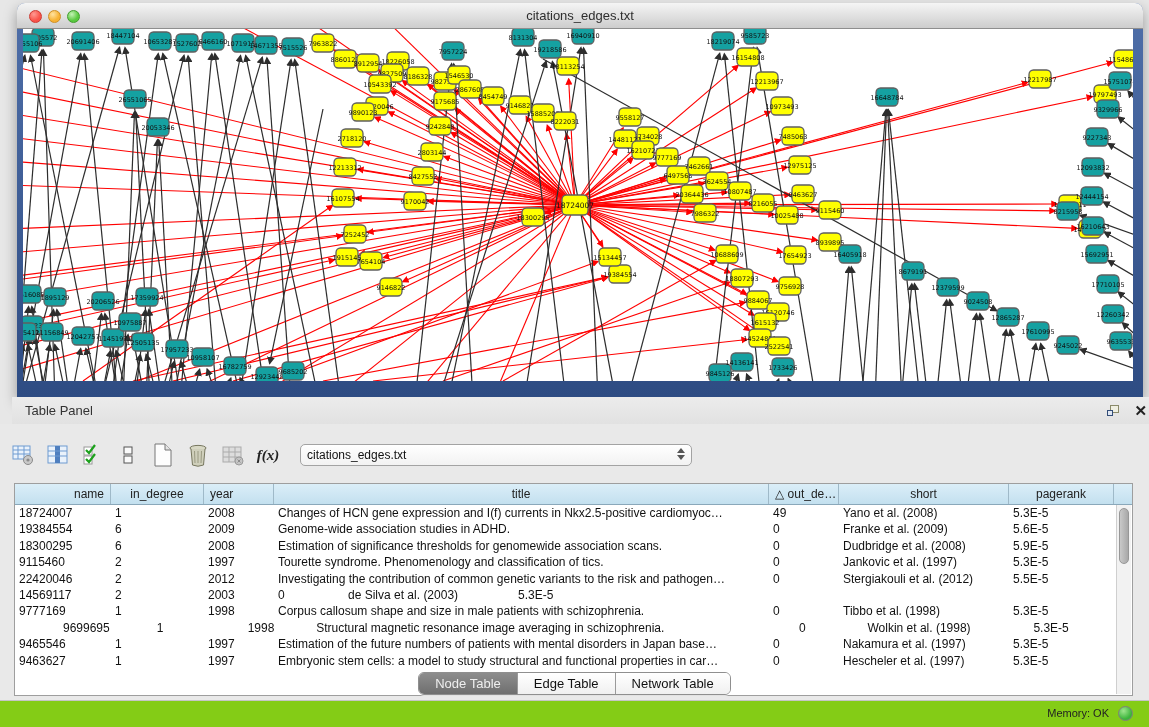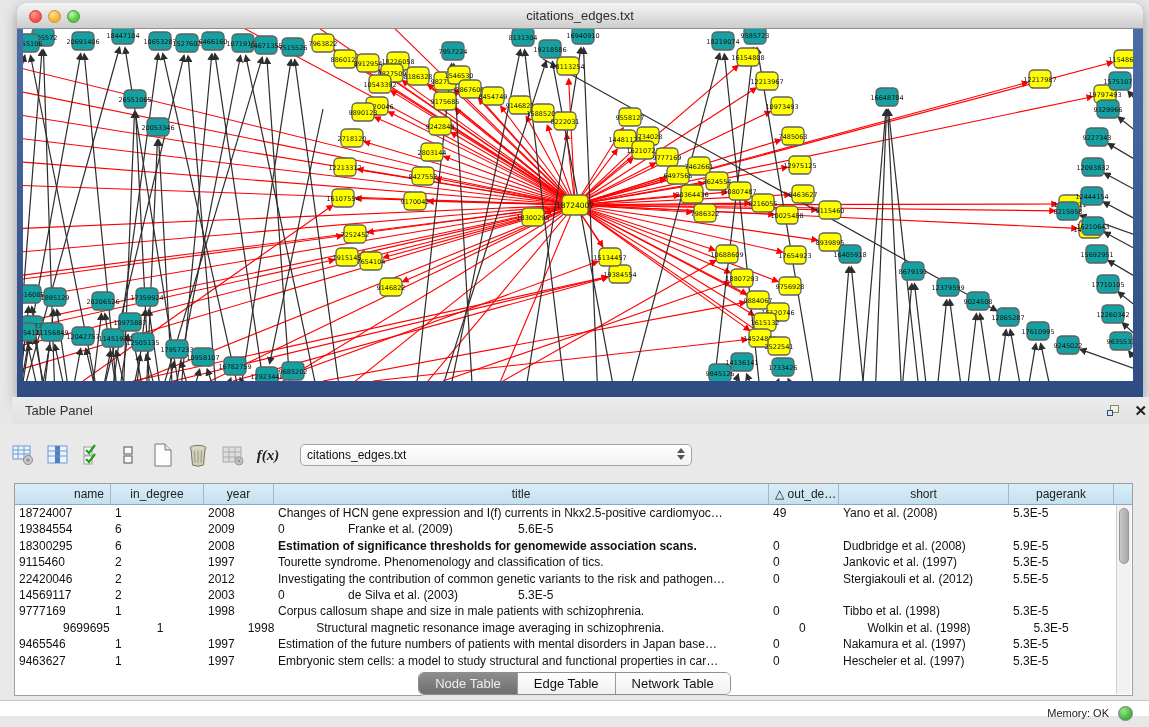--- a/index.html
+++ b/index.html
@@ -55,21 +55,21 @@
   .vscroll .thumb { position:absolute; left:2px; top:3px; width:10px; height:56px; border-radius:6px;
     background:linear-gradient(90deg,#c9c9c9,#a8a8a8); border:1px solid #979797; }
 
   .tabbar { position:absolute; left:0; right:0; top:248px; display:flex; justify-content:center; }
   .seg { display:flex; border:1px solid #8f8f8f; border-radius:6px; overflow:hidden; background:#fdfdfd;
     box-shadow:0 1px 0 rgba(255,255,255,.7); }
   .seg .tab { font-size:13px; padding:3px 16px; color:#111; border-right:1px solid #9a9a9a; background:linear-gradient(#ffffff,#f0f0f0); }
   .seg .tab:last-child { border-right:none; }
   .seg .tab.active { background:linear-gradient(#8d8d8d,#6f6f6f); color:#efefef; }
 
-  .statusbar { position:absolute; left:0; top:700px; width:1149px; height:16px; background:#ffffff;
+  .statusbar { position:absolute; left:0; top:700px; width:1149px; height:27px; background:#84cc16;
     border-top:1px solid #c5c5c5; }
   .mem { position:absolute; right:40px; top:6px; font-size:11px; color:#222; }
   .memdot { position:absolute; right:16px; top:5px; width:15px; height:15px; border-radius:50%;
     background:radial-gradient(circle at 35% 30%, #9ee68c, #3cb53c 65%); border:1px solid #7f7f7f; }
 </style>
 </head>
 <body>
 
 <div class="net-window">
   <div class="titlebar">
@@ -617,49 +617,50 @@
           <i class="up"></i>
           <i class="dn"></i>
         </span>
     </div>
   </div>
 
   <div class="tablewrap">
     <div class="thead" id="thead">
         <div class="hc" style="width: 96px; text-align: right;">name</div>
         <div class="hc" style="width: 93px; text-align: center;">in_degree</div>
-        <div class="hc" style="width: 70px; text-align: center;">year</div>
+        <div class="hc" style="width: 70px; text-align: left;">year</div>
         <div class="hc" style="width: 495px; text-align: center;">title</div>
         <div class="hc" style="width: 70px; text-align: left;">△ out_de…</div>
         <div class="hc" style="width: 170px; text-align: center;">short</div>
         <div class="hc" style="width: 105px; text-align: center;">pagerank</div>
       </div>
     <div class="tbody" id="tbody">
         <div class="tr">
           <div class="td" style="width: 96px;">18724007</div>
           <div class="td" style="width: 93px;">1</div>
           <div class="td" style="width: 70px;">2008</div>
           <div class="td" style="width: 495px;">Changes of HCN gene expression and I(f) currents in Nkx2.5-positive cardiomyoc…</div>
           <div class="td" style="width: 70px;">49</div>
           <div class="td" style="width: 170px;">Yano et al. (2008)</div>
           <div class="td" style="width: 105px;">5.3E-5</div>
         </div>
         <div class="tr">
           <div class="td" style="width: 96px;">19384554</div>
           <div class="td" style="width: 93px;">6</div>
           <div class="td" style="width: 70px;">2009</div>
+          <div class="td" style="width: 495px;">Genome-wide association studies in ADHD.</div>
           <div class="td" style="width: 70px;">0</div>
           <div class="td" style="width: 170px;">Franke et al. (2009)</div>
           <div class="td" style="width: 105px;">5.6E-5</div>
         </div>
         <div class="tr">
           <div class="td" style="width: 96px;">18300295</div>
           <div class="td" style="width: 93px;">6</div>
           <div class="td" style="width: 70px;">2008</div>
-          <div class="td" style="width: 495px; font-weight: bold;">Estimation of significance thresholds for genomewide association scans.</div>
+          <div class="td" style="width: 495px;">Estimation of significance thresholds for genomewide association scans.</div>
           <div class="td" style="width: 70px;">0</div>
           <div class="td" style="width: 170px;">Dudbridge et al. (2008)</div>
           <div class="td" style="width: 105px;">5.9E-5</div>
         </div>
         <div class="tr">
           <div class="td" style="width: 96px;">9115460</div>
           <div class="td" style="width: 93px;">2</div>
           <div class="td" style="width: 70px;">1997</div>
           <div class="td" style="width: 495px;">Tourette syndrome. Phenomenology and classification of tics.</div>
           <div class="td" style="width: 70px;">0</div>

